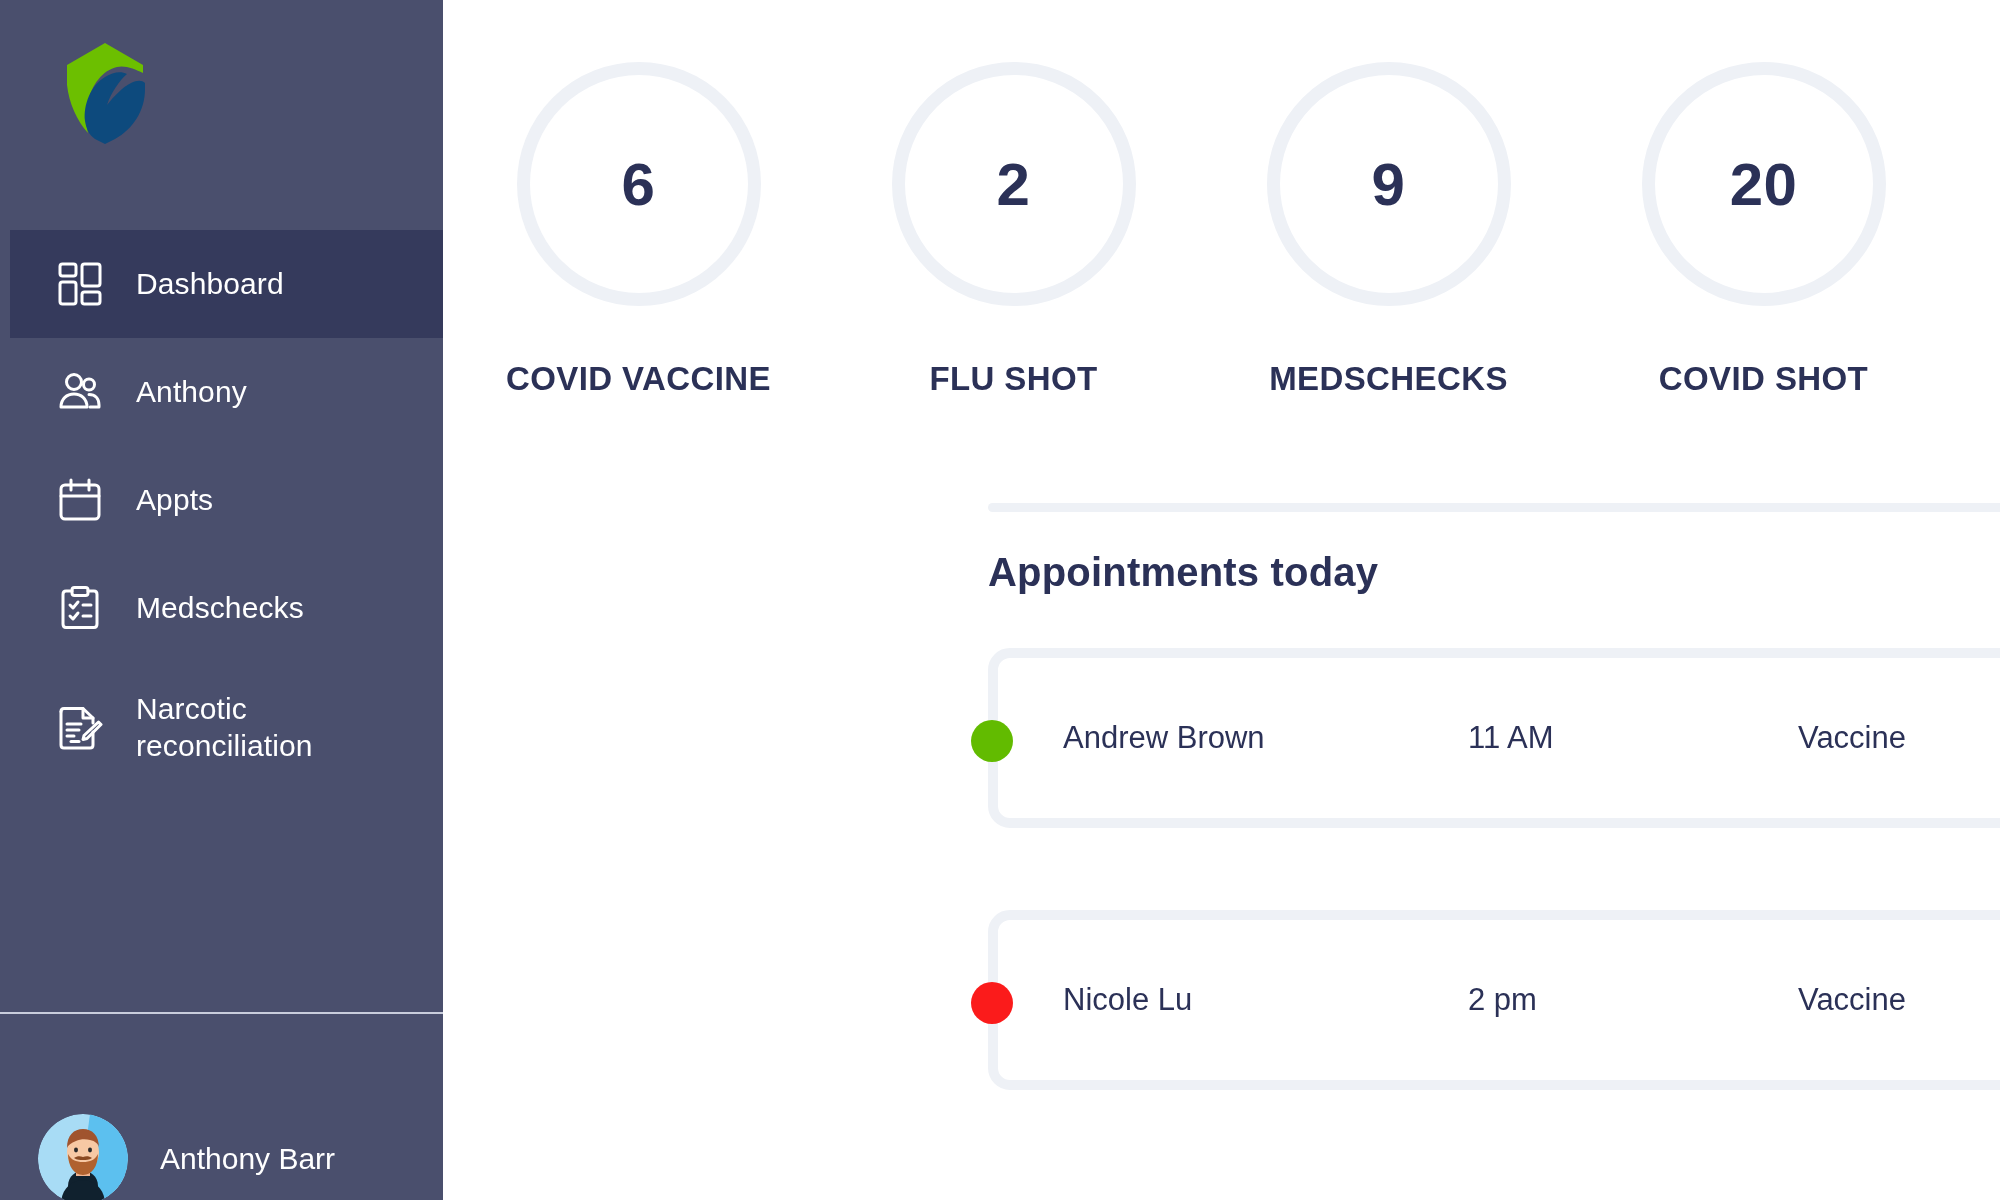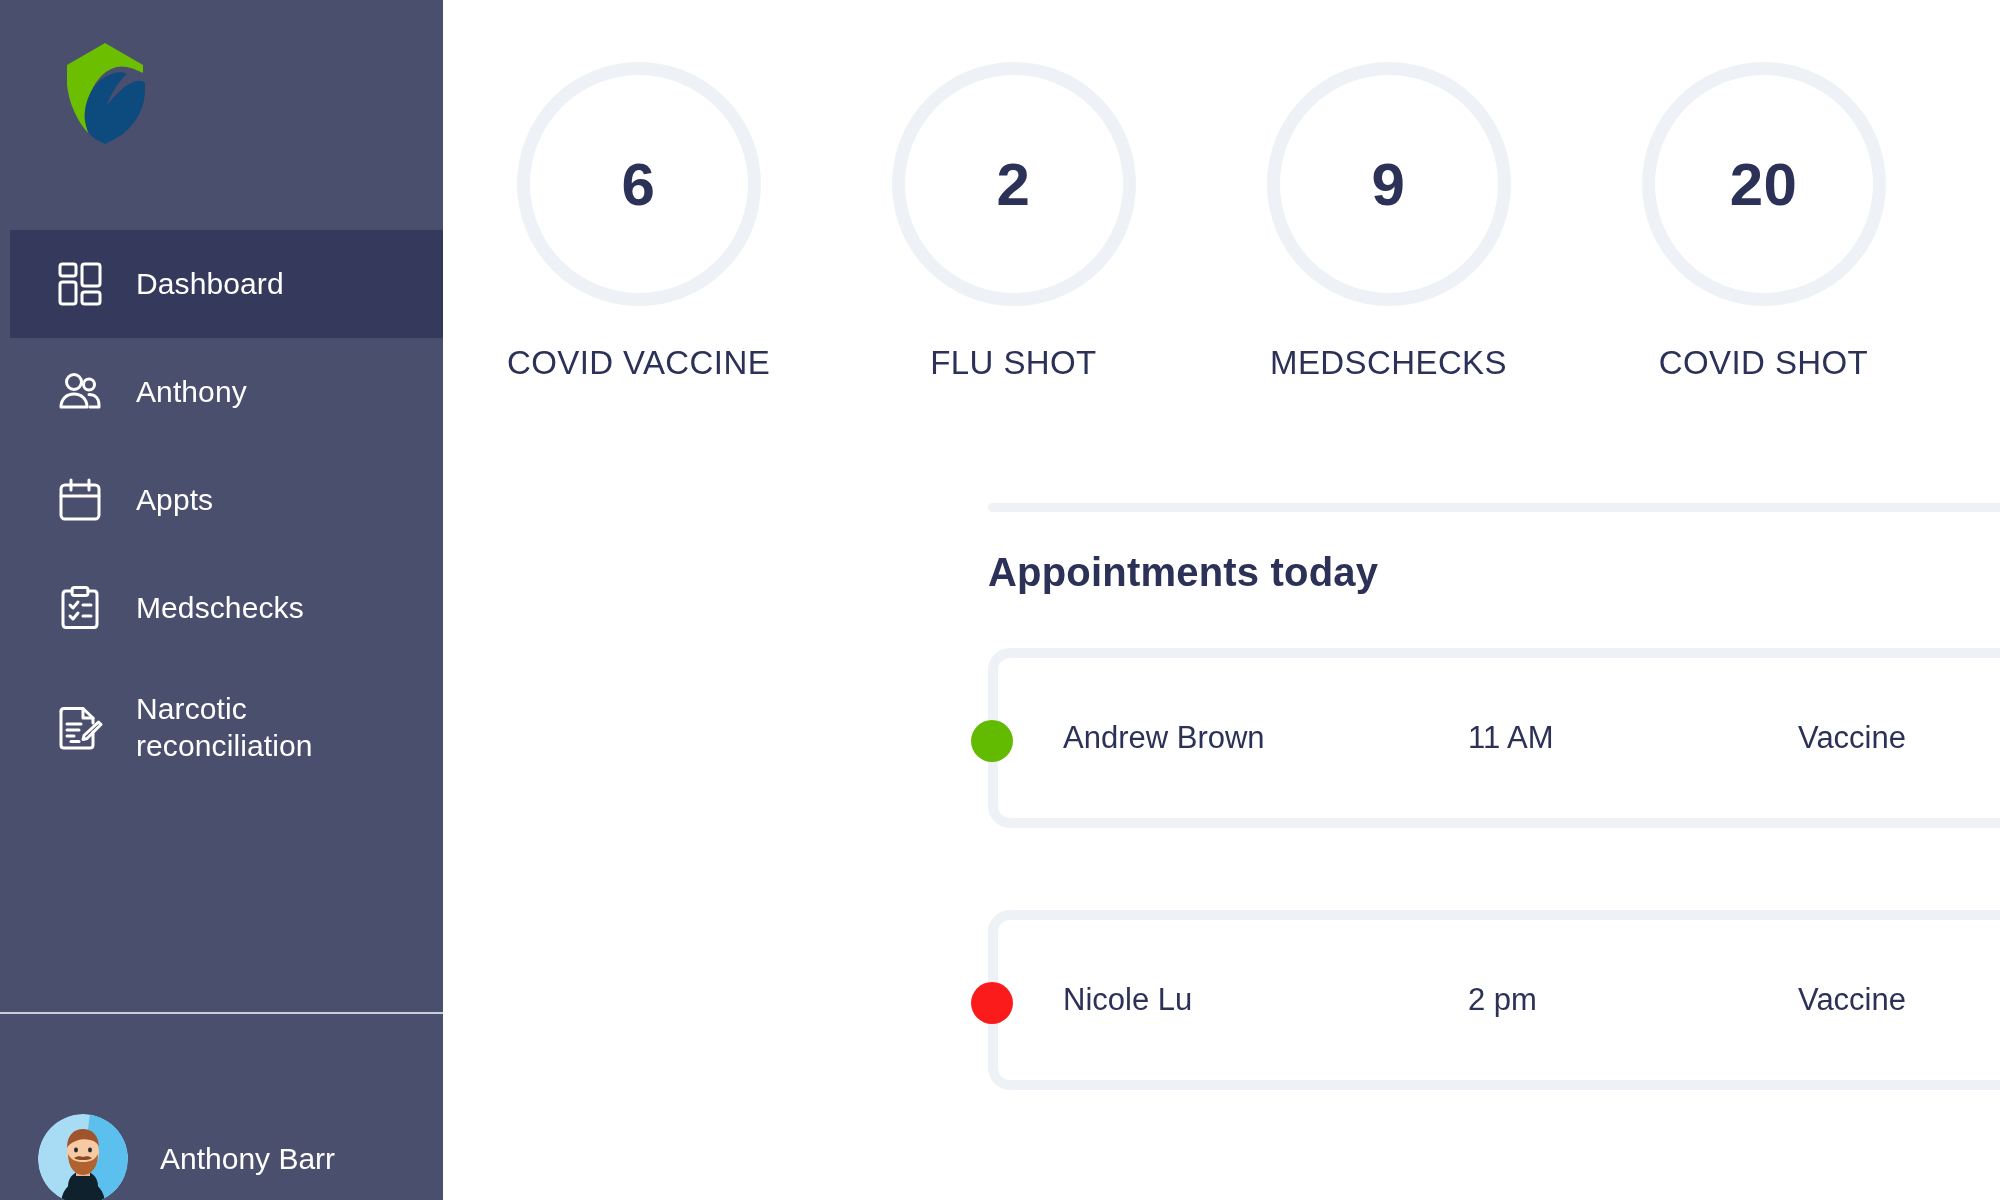--- a/index.html
+++ b/index.html
@@ -98,25 +98,25 @@
     background:#ffffff;
     display:flex; align-items:center; justify-content:center;
   }
   .stat-value {
     font-size:60px;
     font-weight:700;
     color:#2b3157;
     letter-spacing:.5px;
   }
   .stat-label {
-    margin-top:38px;
+    margin-top:54px;
     font-size:33px;
     color:#2b3157;
     letter-spacing:.4px;
-    font-weight:400;
+    font-weight:700;
     white-space:nowrap;
     text-align:center;
   }
 
   .section-rule {
     position:absolute;
     left:545px; top:503px;
     width:1355px; height:9px;
     background:#eef1f6;
     border-radius:5px;

